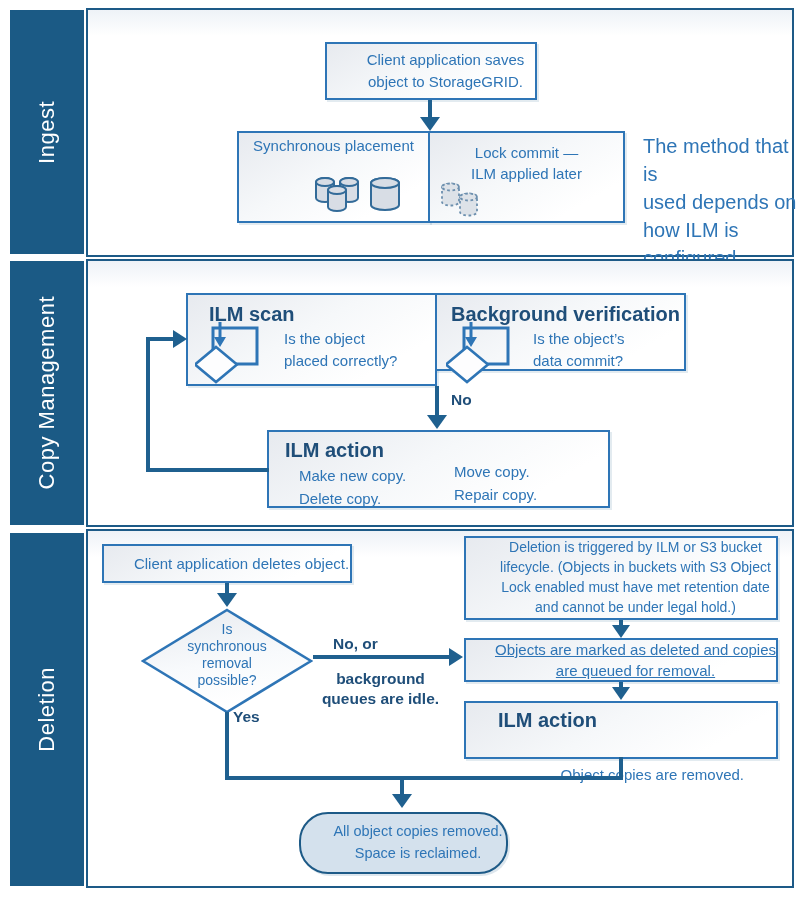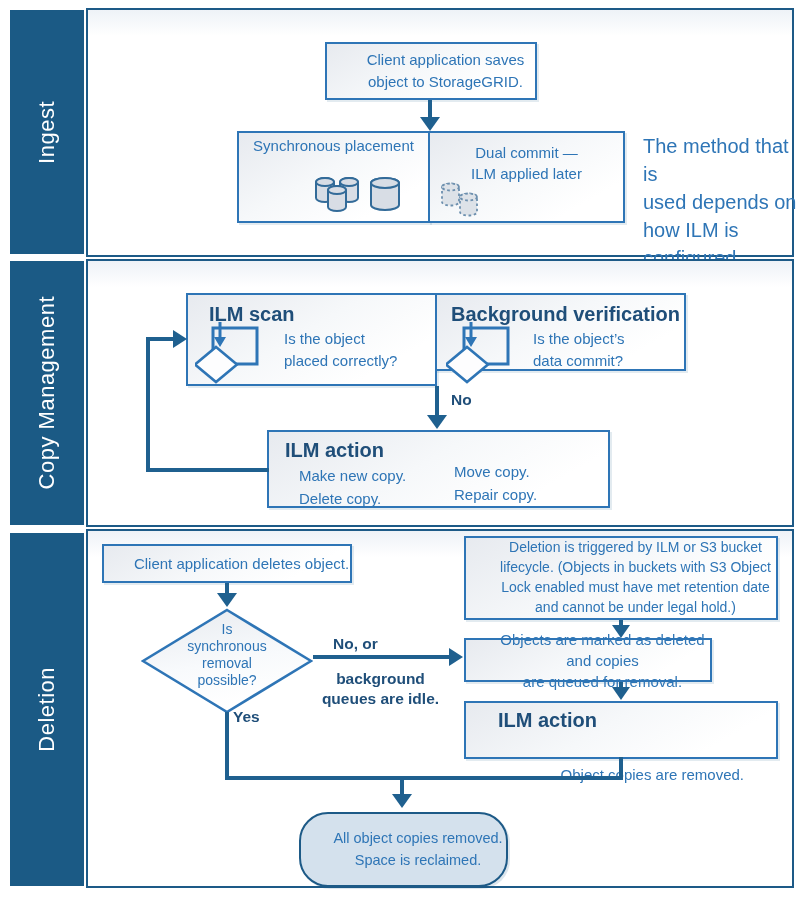--- a/index.html
+++ b/index.html
@@ -56,21 +56,21 @@
           <path d="M27 7 A9 4 0 0 1 45 7 V23 A9 4 0 0 1 27 23 Z"></path>
             <ellipse cx="36" cy="7" rx="9" ry="4"></ellipse>
           <path d="M15 15 A9 4 0 0 1 33 15 V32 A9 4 0 0 1 15 32 Z"></path>
             <ellipse cx="24" cy="15" rx="9" ry="4"></ellipse>
           <path d="M58 8 A14 5 0 0 1 86 8 V30 A14 5 0 0 1 58 30 Z"></path>
             <ellipse cx="72" cy="8" rx="14" ry="5"></ellipse>
         </g>
       </svg>
     </div>
     <div class="box" style="left:340px;top:121px;width:197px;height:92px;">
-      <div class="pre" style="text-align:center;padding-top:9px;line-height:1.4;">Dual commit —
+      <div class="pre" style="text-align:center;padding-top:9px;line-height:1.4;">Lock commit —
 ILM applied later</div>
       <svg style="position:absolute;left:10px;top:48px;" width="54" height="40" viewBox="0 0 54 40">
         <g fill="#dde2e8" stroke="#6c8fae" stroke-width="1.8" stroke-dasharray="2.6 2.6">
           <path d="M2 6 A8.5 3.5 0 0 1 19 6 V21 A8.5 3.5 0 0 1 2 21 Z"></path>
             <ellipse cx="10.5" cy="6" rx="8.5" ry="3.5"></ellipse>
           <path d="M20 16 A8.5 3.5 0 0 1 37 16 V31 A8.5 3.5 0 0 1 20 31 Z"></path>
             <ellipse cx="28.5" cy="16" rx="8.5" ry="3.5"></ellipse>
         </g>
       </svg>
     </div>
@@ -163,36 +163,36 @@
     <div class="ah-right" style="left:361px;top:117px;"></div>
 
     <div class="box center pre" style="left:376px;top:5px;width:314px;height:84px;font-size:14px;line-height:1.42;">Deletion is triggered by ILM or S3 bucket
 lifecycle. (Objects in buckets with S3 Object
 Lock enabled must have met retention date
 and cannot be under legal hold.)</div>
 
     <div class="line" style="left:531px;top:89px;width:4px;height:6px;"></div>
     <div class="ah-down sm" style="left:524px;top:94px;"></div>
 
-    <div class="box center pre" style="left:376px;top:107px;width:248px;height:44px;line-height:1.4;">Objects are marked as deleted and copies
+    <div class="box center pre" style="left:376px;top:107px;width:314px;height:44px;line-height:1.4;text-decoration:underline;">Objects are marked as deleted and copies
 are queued for removal.</div>
 
     <div class="line" style="left:531px;top:151px;width:4px;height:6px;"></div>
     <div class="ah-down sm" style="left:524px;top:156px;"></div>
 
     <div class="box" style="left:376px;top:170px;width:314px;height:58px;">
       <div class="title" style="left:32px;top:6px;">ILM action</div>
       <div class="qtext" style="right:32px;top:29px;position:absolute;left:auto;margin-top:32px;">Object copies are removed.</div>
     </div>
 
     <div class="boldlab" style="left:145px;top:177px;">Yes</div>
 
     <div class="line" style="left:137px;top:181px;width:4px;height:68px;"></div>
     <div class="line" style="left:137px;top:245px;width:398px;height:4px;"></div>
     <div class="line" style="left:531px;top:226px;width:4px;height:23px;"></div>
     <div class="line" style="left:312px;top:249px;width:4px;height:15px;"></div>
     <div class="ah-down" style="left:304px;top:263px;"></div>
 
-    <div class="pill center pre" style="left:211px;top:281px;width:209px;height:75px;">All object copies removed.
+    <div class="pill center pre" style="left:211px;top:281px;width:209px;height:62px;">All object copies removed.
 Space is reclaimed.</div>
   </div>
 
 </div>
 
 </body></html>

